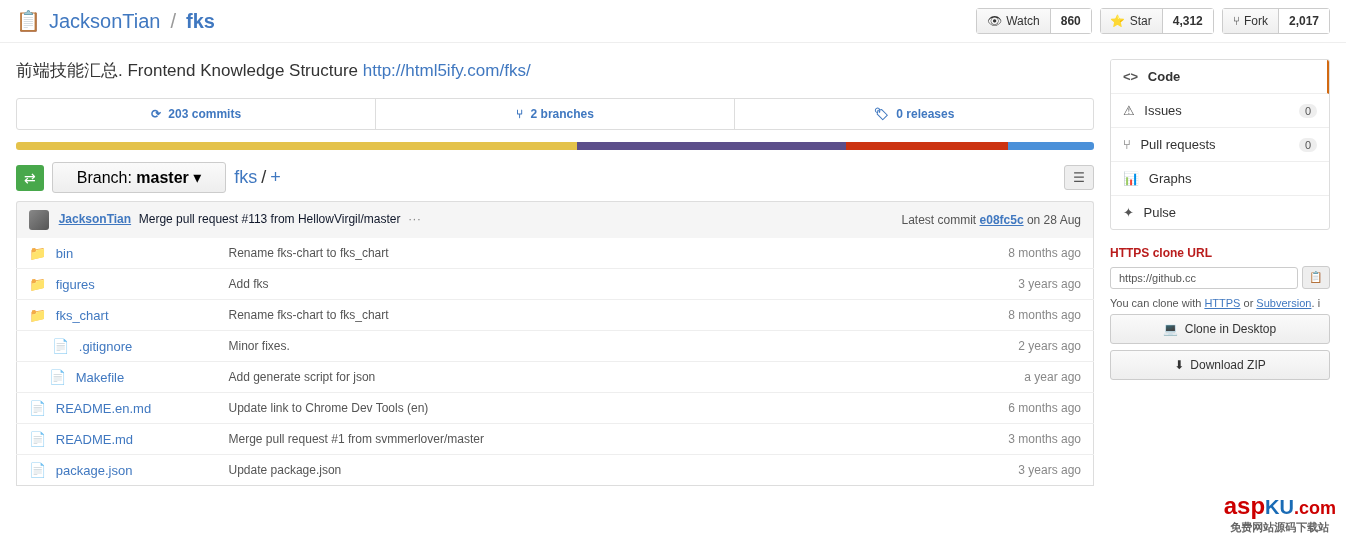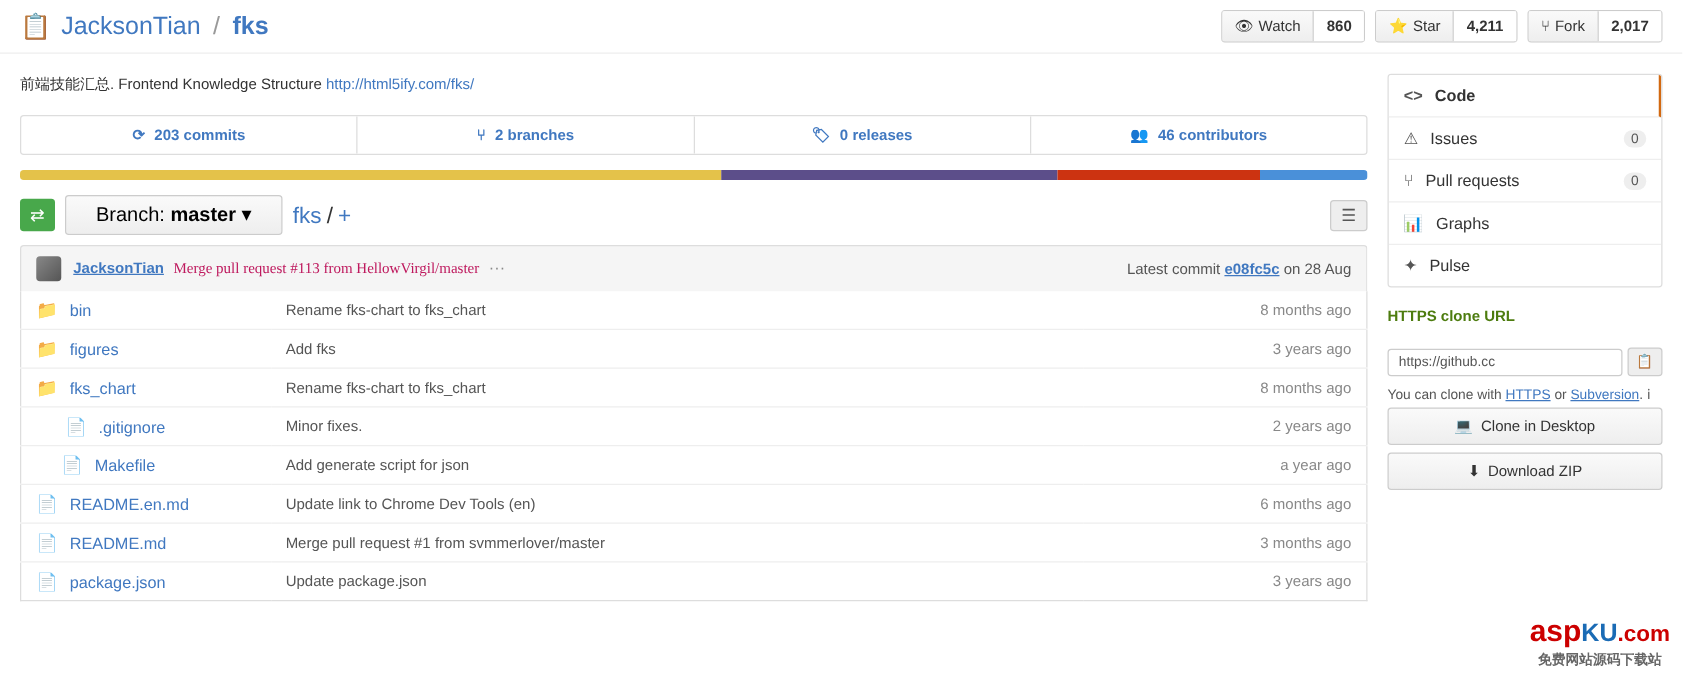--- a/index.html
+++ b/index.html
@@ -13,21 +13,21 @@
     .repo-title .repo-name { color: #4078c0; font-weight: bold; text-decoration: none; }
     .action-buttons { display: flex; gap: 0; align-items: center; }
     .action-group { display: flex; align-items: stretch; border: 1px solid #ccc; border-radius: 3px; margin-left: 8px; }
     .action-btn { background: #eee; background: linear-gradient(to bottom, #fafafa, #eee); border: none; padding: 5px 10px; font-size: 12px; cursor: pointer; display: flex; align-items: center; gap: 4px; color: #333; }
     .action-count { background: #fff; border-left: 1px solid #ccc; padding: 5px 10px; font-size: 12px; font-weight: bold; color: #333; }
 
     .main-content { display: flex; padding: 16px; gap: 16px; max-width: 1346px; }
     .repo-section { flex: 1; min-width: 0; }
     .sidebar { width: 220px; flex-shrink: 0; }
 
-    .repo-description { margin-bottom: 16px; font-size: 12px; color: #333; }
+    .repo-description { margin-bottom: 16px; font-size: 17px; color: #333; }
     .repo-description a { color: #4078c0; text-decoration: none; }
 
     .stats-bar { display: flex; border: 1px solid #ddd; border-radius: 3px; overflow: hidden; margin-bottom: 12px; }
     .stat-item { flex: 1; text-align: center; padding: 8px; border-right: 1px solid #ddd; font-size: 12px; color: #555; cursor: pointer; }
     .stat-item:last-child { border-right: none; }
     .stat-item span { color: #4078c0; font-weight: bold; }
     .stat-icon { margin-right: 4px; color: #888; }
 
     .language-bar { height: 8px; display: flex; border-radius: 3px; overflow: hidden; margin-bottom: 12px; }
 
@@ -35,21 +35,21 @@
     .branch-selector { display: flex; align-items: center; gap: 8px; }
     .branch-icon-btn { background: #48a84b; border: none; border-radius: 3px; padding: 5px 8px; cursor: pointer; color: white; font-size: 14px; }
     .branch-dropdown { border: 1px solid #ccc; border-radius: 3px; background: linear-gradient(to bottom, #fafafa, #eee); padding: 5px 24px; font-size: 16px; cursor: pointer; }
     .repo-path { font-size: 18px; color: #333; display: flex; align-items: center; gap: 4px; }
     .repo-path a { color: #4078c0; text-decoration: none; }
     .list-view-btn { border: 1px solid #ccc; border-radius: 3px; background: #eee; padding: 4px 8px; cursor: pointer; color: #555; }
 
     .commit-row { background: #f5f5f5; border: 1px solid #ddd; border-bottom: none; border-radius: 3px 3px 0 0; padding: 8px 12px; display: flex; align-items: center; justify-content: space-between; }
     .commit-author-img { width: 20px; height: 20px; border-radius: 3px; background: #666; margin-right: 6px; display: inline-block; vertical-align: middle; }
     .commit-author { color: #4078c0; font-weight: bold; font-size: 12px; }
-    .commit-message { color: #be185d; font-size: 12px; margin-left: 4px; font-family: Liberation Serif, serif; }
+    .commit-message { color: #0f172a; font-size: 12px; margin-left: 4px; }
     .commit-dots { color: #888; margin-left: 4px; cursor: pointer; }
     .commit-hash-info { font-size: 12px; color: #555; }
     .commit-hash { color: #4078c0; font-weight: bold; }
 
     .files-table { width: 100%; border: 1px solid #ddd; border-top: none; border-collapse: collapse; }
     .files-table tr { border-bottom: 1px solid #eee; }
     .files-table tr:last-child { border-bottom: none; }
     .files-table td { padding: 7px 12px; font-size: 12px; vertical-align: middle; }
     .file-icon { color: #4078c0; margin-right: 6px; font-size: 14px; }
     .file-name { color: #4078c0; text-decoration: none; font-size: 13px; }
@@ -58,21 +58,21 @@
 
     
     .sidebar-nav { border: 1px solid #ddd; border-radius: 3px; overflow: hidden; margin-bottom: 16px; }
     .sidebar-nav-item { display: flex; align-items: center; justify-content: space-between; padding: 9px 12px; border-bottom: 1px solid #eee; font-size: 13px; cursor: pointer; color: #333; text-decoration: none; }
     .sidebar-nav-item:last-child { border-bottom: none; }
     .sidebar-nav-item.active { background: #fff; border-right: 2px solid #d26911; font-weight: bold; }
     .sidebar-nav-item .nav-icon { margin-right: 6px; color: #555; }
     .sidebar-badge { background: #eee; border-radius: 10px; padding: 1px 6px; font-size: 11px; color: #555; }
 
     .clone-section { margin-top: 8px; }
-    .clone-title { font-size: 12px; font-weight: bold; color: #4d7c0f; margin-bottom: 18px; }
+    .clone-title { font-size: 12px; font-weight: bold; color: #b91c1c; margin-bottom: 6px; }
     .clone-url-row { display: flex; align-items: center; gap: 4px; margin-bottom: 6px; }
     .clone-url-input { flex: 1; border: 1px solid #ccc; border-radius: 3px; padding: 4px 8px; font-size: 11px; color: #555; background: #fff; }
     .clone-copy-btn { border: 1px solid #ccc; border-radius: 3px; background: #eee; padding: 4px 6px; cursor: pointer; font-size: 11px; }
     .clone-info { font-size: 11px; color: #555; margin-bottom: 4px; }
     .clone-info a { color: #4078c0; }
     .clone-desktop-btn { width: 100%; display: flex; align-items: center; justify-content: center; gap: 6px; background: linear-gradient(to bottom, #fafafa, #eee); border: 1px solid #ccc; border-radius: 3px; padding: 7px; font-size: 12px; cursor: pointer; color: #333; margin-bottom: 6px; }
     .clone-zip-btn { width: 100%; display: flex; align-items: center; justify-content: center; gap: 6px; background: linear-gradient(to bottom, #fafafa, #eee); border: 1px solid #ccc; border-radius: 3px; padding: 7px; font-size: 12px; cursor: pointer; color: #333; }
 
     .aspku-watermark { position: fixed; bottom: 10px; right: 10px; font-size: 20px; font-weight: bold; color: #cc0000; font-family: Arial, sans-serif; margin-top: 12px; }
     .aspku-sub { font-size: 11px; color: #666; display: block; text-align: center; }
@@ -93,21 +93,21 @@
         <span>👁</span>
         <span>Watch</span>
       </button>
       <span class="action-count">860</span>
     </div>
     <div class="action-group">
       <button class="action-btn">
         <span>⭐</span>
         <span>Star</span>
       </button>
-      <span class="action-count">4,211</span>
+      <span class="action-count">4,312</span>
     </div>
     <div class="action-group">
       <button class="action-btn">
         <span>⑂</span>
         <span>Fork</span>
       </button>
       <span class="action-count">2,017</span>
     </div>
   </div>
 </div>
@@ -128,25 +128,20 @@
       </div>
       <div class="stat-item">
         <span class="stat-icon">⑂</span>
         <span>2</span>
         <span>branches</span>
       </div>
       <div class="stat-item">
         <span class="stat-icon">🏷</span>
         <span>0</span>
         <span>releases</span>
-      </div>
-      <div class="stat-item">
-        <span class="stat-icon">👥</span>
-        <span>46</span>
-        <span>contributors</span>
       </div>
     </div>
 
     <div class="language-bar">
       <div style="background:#e4c24a; flex:52;"></div>
       <div style="background:#5c4e8a; flex:25;"></div>
       <div style="background:#cc3311; flex:15;"></div>
       <div style="background:#4a90d9; flex:8;"></div>
     </div>
 

